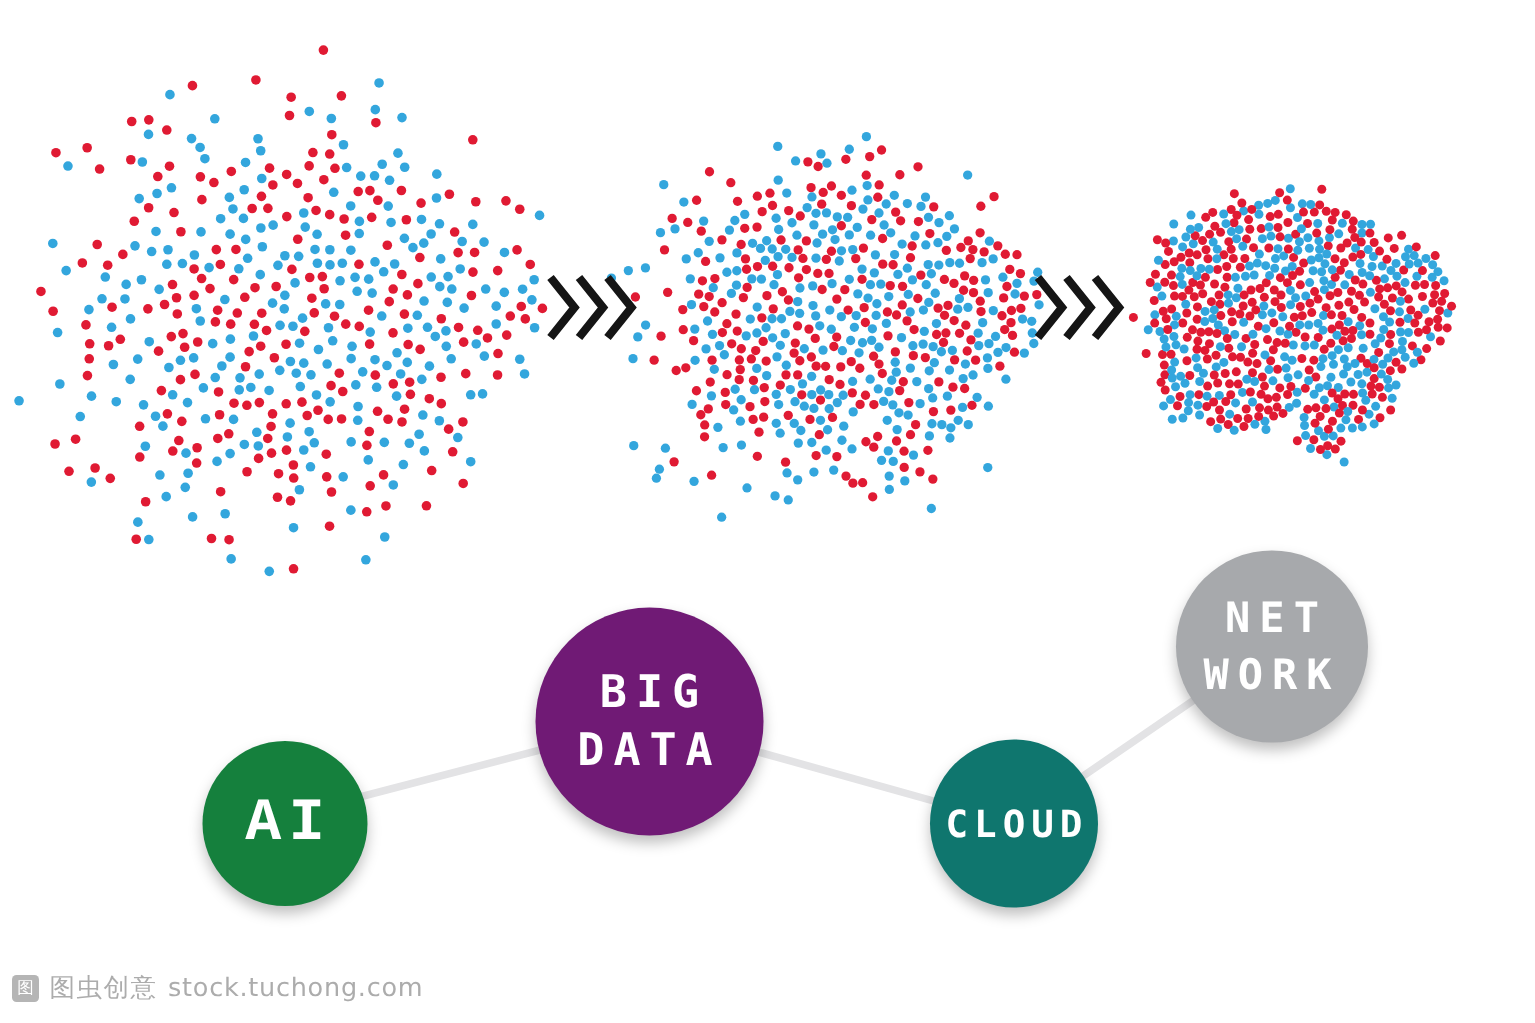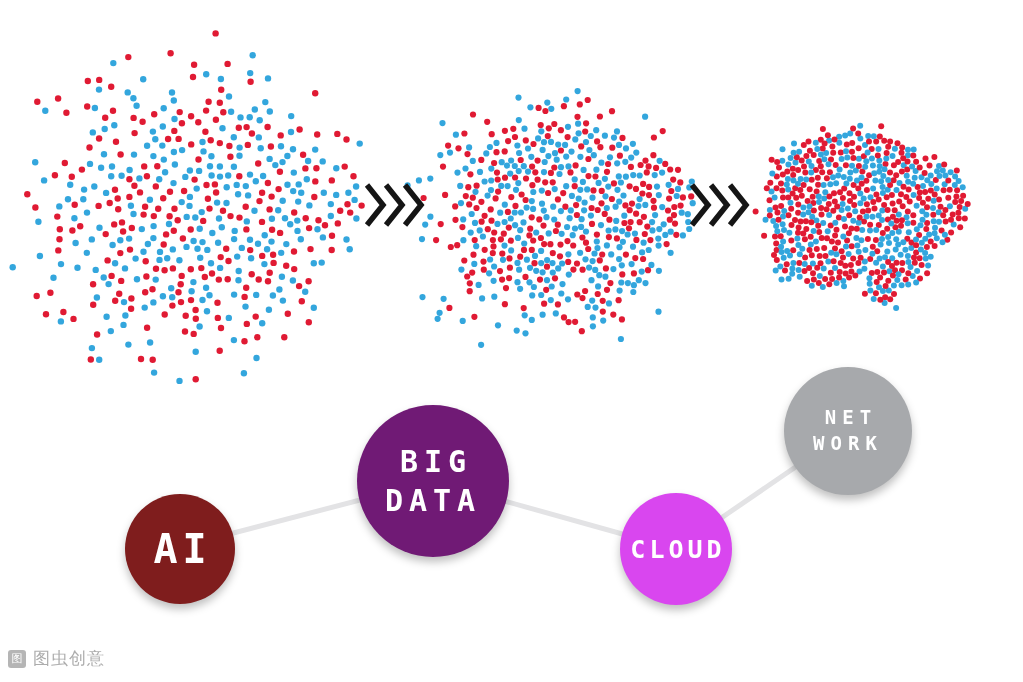--- a/index.html
+++ b/index.html
@@ -5,21 +5,21 @@
   html,body{margin:0;padding:0;background:#fff;}
   .stage{position:relative;width:1023px;height:682px;background:#ffffff;overflow:hidden;
          font-family:"DejaVu Sans","Liberation Sans",sans-serif;}
   #scene{position:absolute;left:0;top:0;}
   .node{position:absolute;border-radius:50%;color:#ffffff;display:flex;align-items:center;
         justify-content:center;text-align:center;font-family:"DejaVu Sans Mono","Liberation Mono",monospace;
         font-weight:700;white-space:pre-line;box-shadow:0 5px 9px rgba(0,0,0,0.25);}
   [data-name="node-ai"]{font-size:40px;letter-spacing:5px;text-indent:5px;}
   [data-name="node-big-data"]{font-size:30px;letter-spacing:6px;line-height:1.3;text-indent:6px;}
   [data-name="node-cloud"]{font-size:25px;letter-spacing:4px;text-indent:4px;}
-  [data-name="node-network"]{font-size:19px;letter-spacing:6px;line-height:1.35;text-indent:6px;}
+  [data-name="node-network"]{font-size:28px;letter-spacing:6px;line-height:1.35;text-indent:6px;}
   .watermark{position:absolute;left:8px;bottom:12px;display:flex;align-items:center;gap:7px;
              font-size:17px;color:rgba(158,158,158,0.85);}
   .wm-logo{width:18px;height:18px;border-radius:3px;background:rgba(168,168,168,0.85);color:#fff;
            font-size:11px;line-height:18px;text-align:center;flex:0 0 auto;}
   .wm-brand{font-weight:400;letter-spacing:1px;}
   .wm-site{letter-spacing:0.5px;}
 </style>
 </head>
 <body>
 
@@ -1634,25 +1634,26 @@
       <circle cx="824.6" cy="143.5" r="3" fill="#e01a33"></circle>
       <circle cx="764.1" cy="235.7" r="3" fill="#e01a33"></circle>
       <path d="M367 185 L383 205 L367 225" fill="none" stroke="#151515" stroke-width="5.5" stroke-linejoin="miter"></path>
       <path d="M386 185 L402 205 L386 225" fill="none" stroke="#151515" stroke-width="5.5" stroke-linejoin="miter"></path>
       <path d="M405 185 L421 205 L405 225" fill="none" stroke="#151515" stroke-width="5.5" stroke-linejoin="miter"></path>
       <path d="M692 185 L708 205 L692 225" fill="none" stroke="#151515" stroke-width="5.5" stroke-linejoin="miter"></path>
       <path d="M711 185 L727 205 L711 225" fill="none" stroke="#151515" stroke-width="5.5" stroke-linejoin="miter"></path>
       <path d="M730 185 L746 205 L730 225" fill="none" stroke="#151515" stroke-width="5.5" stroke-linejoin="miter"></path>
     </svg>
 
-  <div class="node" data-name="node-ai" style="left: 125px; top: 494px; height: 110px; width: 110px; background: #7f1d1d;">AI</div>
+  <div class="node" data-name="node-ai" style="left: 135px; top: 494px; height: 110px; width: 110px; background: #15803d; font-family: Liberation Mono, monospace;">AI</div>
   <div class="node" data-name="node-big-data" style="left: 357px; top: 405px; height: 152px; width: 152px; background: #701a75;">BIG
 DATA</div>
-  <div class="node" data-name="node-cloud" style="left: 620px; top: 493px; height: 112px; width: 112px; background: #d946ef;">CLOUD</div>
+  <div class="node" data-name="node-cloud" style="left: 620px; top: 493px; height: 112px; width: 112px; background: #0f766e;">CLOUD</div>
   <div class="node" data-name="node-network" style="left: 784px; top: 367px; height: 128px; width: 128px; background: rgb(167, 169, 172);">NET
 WORK</div>
 
   <div class="watermark" data-name="watermark">
     <span class="wm-logo" data-name="tuchong-logo-icon">图</span>
     <span class="wm-brand" data-name="watermark-brand">图虫创意</span>
+    <span class="wm-site" data-name="watermark-site">stock.tuchong.com</span>
   </div>
 
 </div>
 
 </body></html>

